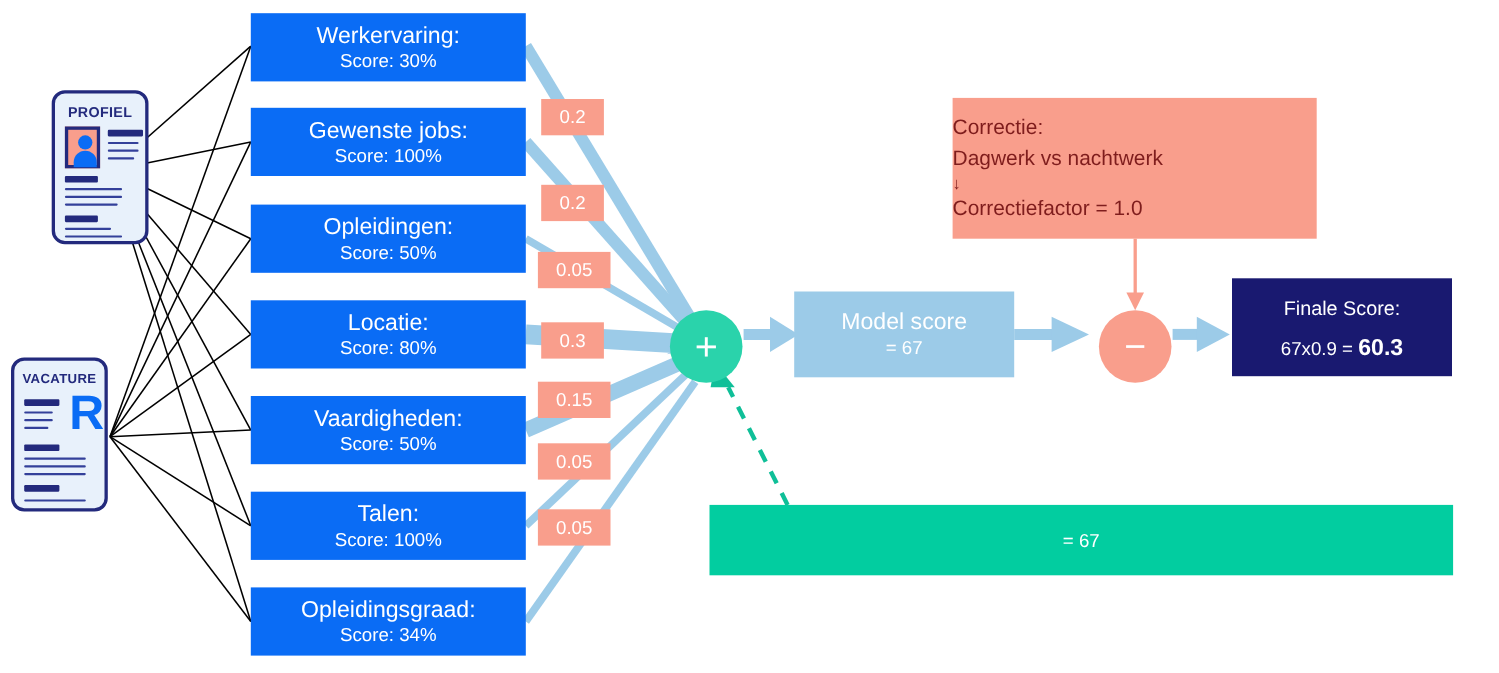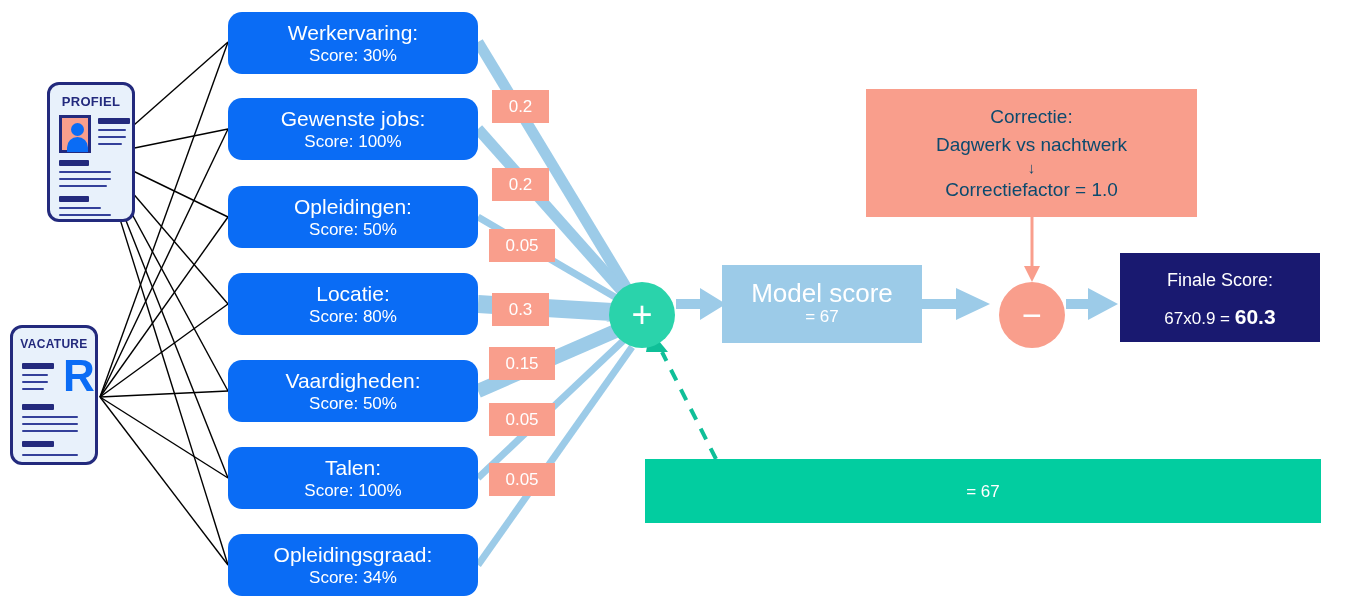--- a/index.html
+++ b/index.html
@@ -17,46 +17,46 @@
   .thin{height:2px;background:#33409a;}
   .thick{height:6px;}
   .photo{position:absolute;background:#f99e8c;border:3px solid #232a7d;box-sizing:border-box;}
   .ph-head{position:absolute;border-radius:50%;background:#0a6cf5;}
   .ph-body{position:absolute;background:#0a6cf5;border-radius:13px 13px 0 0;}
   .rglyph{position:absolute;color:#0a6cf5;font-weight:bold;line-height:1;}
 
   
   .feat{position:absolute;background:#0a6cf5;color:#fff;box-sizing:border-box;
         display:flex;flex-direction:column;align-items:center;justify-content:center;
-        left:228px;width:250px;height:62px;border-radius:14px;}
+        left:228px;width:250px;height:62px;}
   .feat .f-name{font-size:21px;line-height:25px;}
   .feat .f-score{font-size:17px;line-height:22px;}
 
   
   .wchip{position:absolute;background:#f99e8c;color:#fff;font-size:17px;
          display:flex;align-items:center;justify-content:center;height:33px;}
 
   
   .node{position:absolute;border-radius:50%;display:flex;align-items:center;
         justify-content:center;color:#fff;}
   .node-plus{left:609px;top:282px;width:66px;height:66px;background:#2ad3ab;
              font-size:36px;line-height:1;}
   .node-minus{left:999px;top:282px;width:66px;height:66px;background:#f99e8c;
               font-size:34px;line-height:1;}
 
   
   .modelbox{position:absolute;left:722px;top:265px;width:200px;height:78px;
             background:#9ccbe8;color:#fff;display:flex;flex-direction:column;
             align-items:center;justify-content:center;}
-  .modelbox .m1{font-size:26px;line-height:26px;}
+  .modelbox .m1{font-size:21px;line-height:26px;}
   .modelbox .m2{font-size:17px;line-height:22px;}
 
   .corrbox{position:absolute;left:866px;top:89px;width:331px;height:128px;
-           background:#f99e8c;color:#0c4a6e;display:flex;flex-direction:column;
-           align-items:center;justify-content:center;font-size:19px;line-height:28px;}
+           background:#f99e8c;color:#7f1d1d;display:flex;flex-direction:column;
+           align-items:flex-start;justify-content:center;font-size:19px;line-height:28px;}
   .corrbox .down{font-size:15px;line-height:17px;}
 
   .finalbox{position:absolute;left:1120px;top:253px;width:200px;height:89px;
             background:#191970;color:#fff;display:flex;flex-direction:column;
             align-items:center;justify-content:center;}
   .finalbox .fl1{font-size:18px;line-height:26px;margin-bottom:14px;}
   .finalbox .fl2{font-size:17px;line-height:20px;}
   .finalbox .fl2 b{font-size:21px;}
 
   .formulabox{position:absolute;left:645px;top:459px;width:676px;height:64px;

